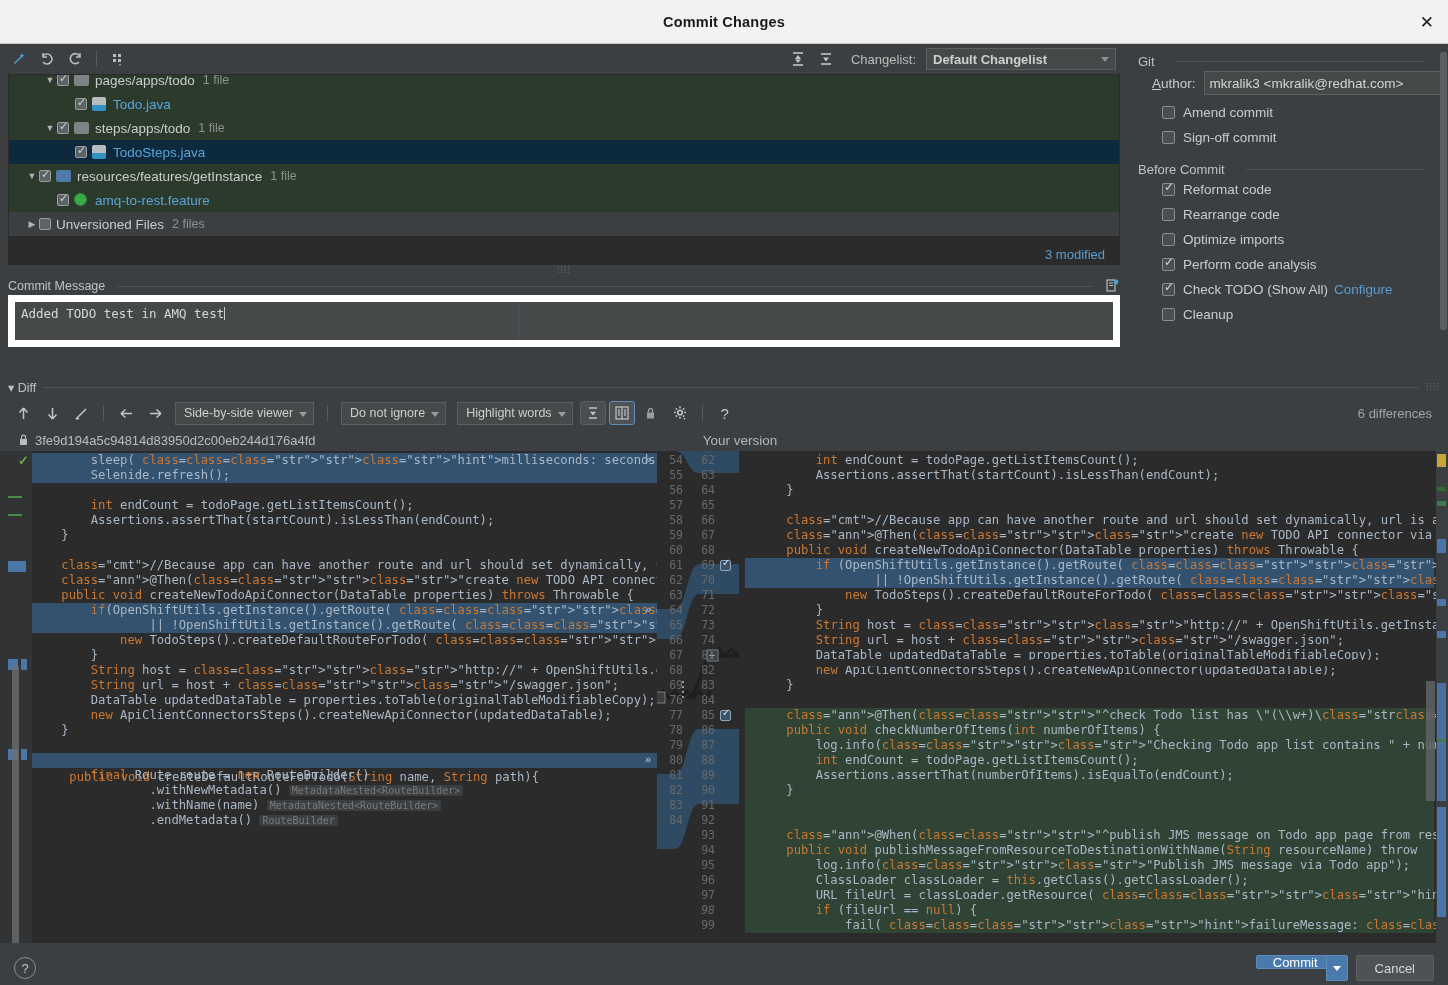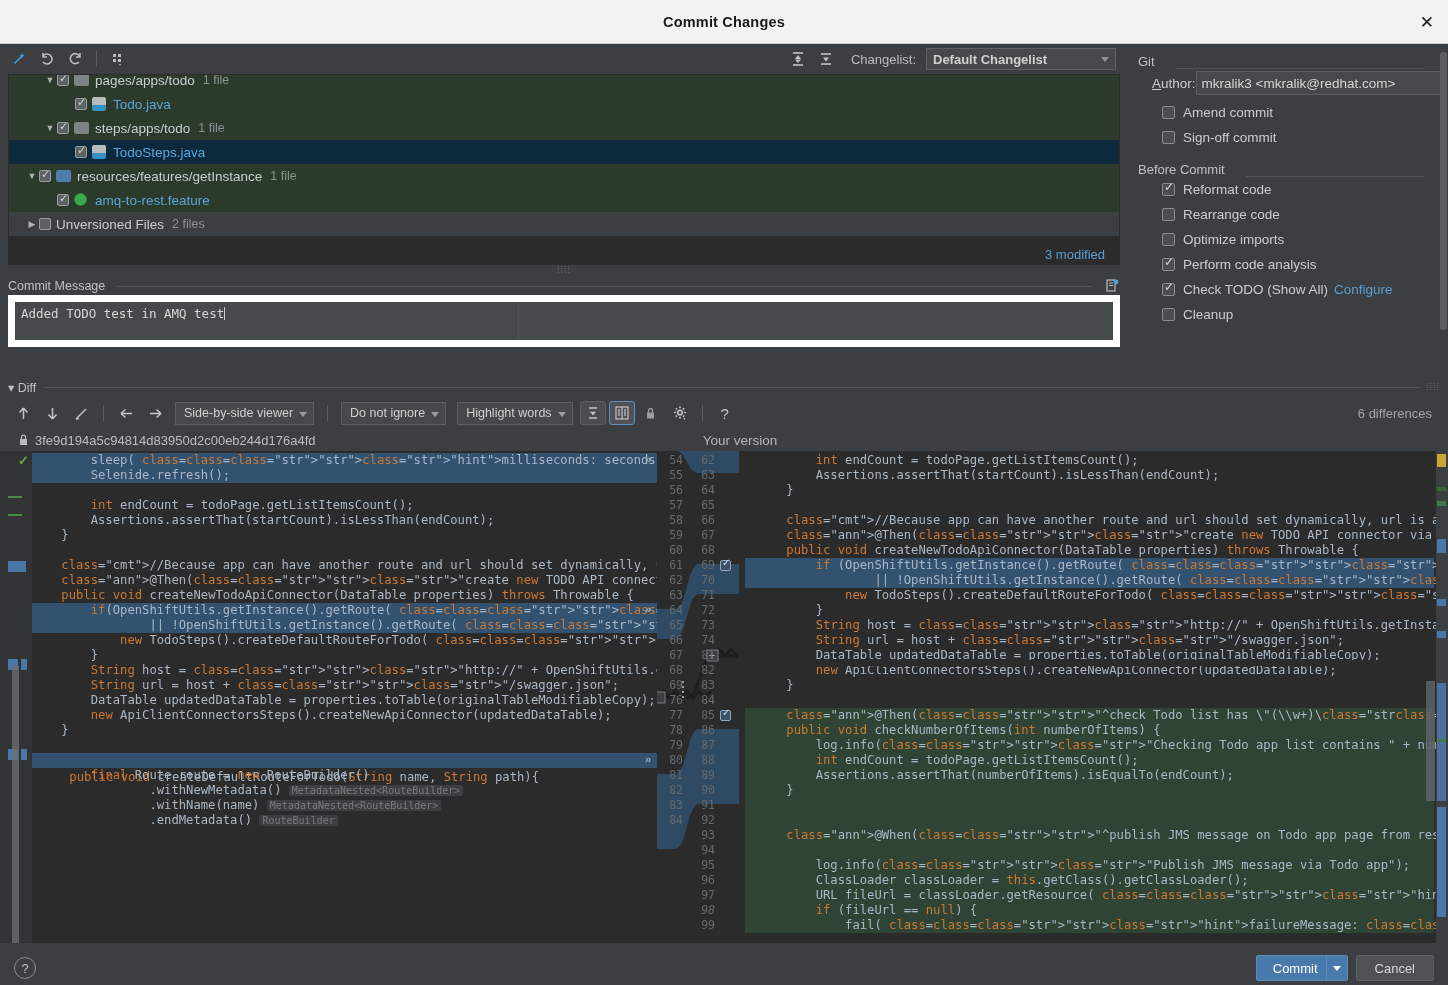--- a/index.html
+++ b/index.html
@@ -78,29 +78,29 @@
             display:flex; }
   #cmsgtext{ flex:0 0 504px; padding:4px 6px; font-size:12.5px; color:#d6d6d6;
              border-right:1px solid #4f5355; }
   #cmsgtext .caret{ display:inline-block; width:1px; height:13px; background:#ccc;
                     vertical-align:-2px; }
   #cmsgrest{ flex:1; }
   .clipicon{ position:absolute; right:-2px; top:-14px; }
 
   
   .grp{ margin-bottom:4px;}
-  .grptitle{ display:flex; align-items:flex-end; gap:21px; }
+  .grptitle{ display:flex; align-items:center; gap:21px; }
   .grptitle span{ font-size:13px; color:#c0c0c0;}
   .grptitle .ln{ flex:1; height:1px; background:#4f5355; margin-right:24px;}
   .frow{ display:flex; align-items:center; height:25px; padding-left:24px; font-size:13.5px; color:#c9cccd;}
   .frow .cb2{ width:13px;height:13px;border:1px solid #8b8e8f;background:#4a4e50;border-radius:2px;
               margin-right:8px; position:relative; flex:0 0 auto;}
   .frow .cb2.on::after{ content:"✓"; position:absolute;left:1px;top:-4px;font-size:12px;color:#d5d5d5;}
   #authorrow{ display:flex; align-items:center; height:28px; padding-left:14px; margin-bottom:3px;}
-  #authorrow .lb{ font-size:13.5px; color:#c9cccd; }
+  #authorrow .lb{ font-size:13.5px; color:#c9cccd; margin-right:8px;}
   #authorfield{ flex:1; height:24px; background:#45494a; border:1px solid #5e6060;
                 display:flex; align-items:center; padding:0 5px; font-size:13.5px; color:#d4d4d4;
                 margin-right:6px; overflow:hidden; white-space:nowrap;}
   .cfg{ color:#5c9ccf; margin-left:6px; cursor:pointer;}
   #rscroll{ position:absolute; right:1px; top:8px; width:7px; height:310px; background:#3c3f41;}
   #rscroll .thumb{ position:absolute; top:0; width:7px; height:278px; background:#5c6063; border-radius:3px;}
   u.acc{ text-decoration:underline; }
 
   
   #diffsec{ flex:1; display:flex; flex-direction:column; }
@@ -156,21 +156,21 @@
   
   #rmarks{ position:absolute; right:0; top:0; width:12px; height:100%; background:#3c3f41;}
   #rmarks .mk{ position:absolute; right:2px; width:9px;}
   #rscrollthumb{ position:absolute; right:13px; width:9px; background:#5f6366; opacity:.85;}
 
   
   #bottom{ height:50px; display:flex; align-items:center; padding:0 14px; background:#3c3f41;}
   #helpbtn{ width:22px;height:22px;border-radius:50%;border:1px solid #8a8d8f;
             display:flex;align-items:center;justify-content:center;font-size:13px;color:#c0c0c0;cursor:pointer;}
   #btns{ margin-left:auto; display:flex; align-items:center; gap:8px;}
-  #commitbtn{ height:26px; background:#4a7aab; border:1px solid #5d8cbb; color:#ffffff;
+  #commitbtn{ height:14px; background:#4a7aab; border:1px solid #5d8cbb; color:#ffffff;
               display:flex; align-items:center; padding:0 16px; font-size:13px; cursor:pointer;
               border-radius:2px 0 0 2px;}
   #commitarrow{ height:26px; width:22px; background:#4a7aab; border:1px solid #5d8cbb; border-left:1px solid #3f6party;
                display:flex; align-items:center; justify-content:center; cursor:pointer;
                border-radius:0 2px 2px 0; margin-left:-9px;}
   #commitarrow .a{ border-left:4px solid transparent;border-right:4px solid transparent;border-top:5px solid #fff;}
   #cancelbtn{ height:26px; background:#4e5254; border:1px solid #5d6062; color:#d6d6d6;
               display:flex;align-items:center;padding:0 18px;font-size:13px;cursor:pointer;border-radius:2px;}
   svg{ display:block; }
 </style>
@@ -678,20 +678,21 @@
             <div class="cl" style="top: 317px; left: 12px;">        Assertions.assertThat(numberOfItems).isEqualTo(endCount);</div>
             <div class="hl green" style="top: 332px;"></div>
             <div class="cl" style="top: 332px; left: 12px;">    }</div>
             <div class="hl green" style="top: 347px;"></div>
             <div class="cl" style="top: 347px; left: 12px;"></div>
             <div class="hl green" style="top: 362px;"></div>
             <div class="cl" style="top: 362px; left: 12px;"></div>
             <div class="hl green" style="top: 377px;"></div>
             <div class="cl" style="top: 377px; left: 12px;">    <span <span="" class="kw">class</span>="ann"&gt;@When(<span <span="" class="kw">class</span>=<span <span="" class="kw">class</span>="str"&gt;"str"&gt;"^publish JMS message on Todo app page from resource \"([^\="str="str"&gt;"&gt;"]*)\="str"&gt;"$")</div>
             <div class="hl green" style="top: 392px;"></div>
+            <div class="cl" style="top: 392px; left: 12px;">    <span class="kw">public</span> <span class="kw">void</span> publishMessageFromResourceToDestinationWithName(<span class="kw">String</span> resourceName) throw</div>
             <div class="hl green" style="top: 407px;"></div>
             <div class="cl" style="top: 407px; left: 12px;">        log.info(<span <span="" class="kw">class</span>=<span <span="" class="kw">class</span>="str"&gt;"str"&gt;<span <span="" class="kw">class</span>="str"&gt;"Publish JMS message via Todo app");</div>
             <div class="hl green" style="top: 422px;"></div>
             <div class="cl" style="top: 422px; left: 12px;">        ClassLoader classLoader = <span class="kw">this</span>.getClass().getClassLoader();</div>
             <div class="hl green" style="top: 437px;"></div>
             <div class="cl" style="top: 437px; left: 12px;">        URL fileUrl = classLoader.getResource( <span <span="" class="kw">class</span>=<span <span="" class="kw">class</span>=<span <span="" class="kw">class</span>="str"&gt;"str"&gt;<span <span="" class="kw">class</span>="str"&gt;"hint"&gt;name: =="str"&gt;"str"&gt;="str"&gt;"jms_messages/" + resourceName);</div>
             <div class="hl green" style="top: 452px;"></div>
             <div class="cl" style="top: 452px; left: 12px;">        <span class="kw">if</span> (fileUrl == <span class="kw">null</span>) {</div>
             <div class="hl green" style="top: 467px;"></div>
             <div class="cl" style="top: 467px; left: 12px;">            fail( <span <span="" class="kw">class</span>=<span <span="" class="kw">class</span>=<span <span="" class="kw">class</span>="str"&gt;"str"&gt;<span <span="" class="kw">class</span>="str"&gt;"hint"&gt;failureMessage: <span <span="" class="kw">class</span>=<span <span="" class="kw">class</span>="str"&gt;"str"&gt;="str"&gt;"File with name " + resourceName + " doesn't exist in the reso</div>

